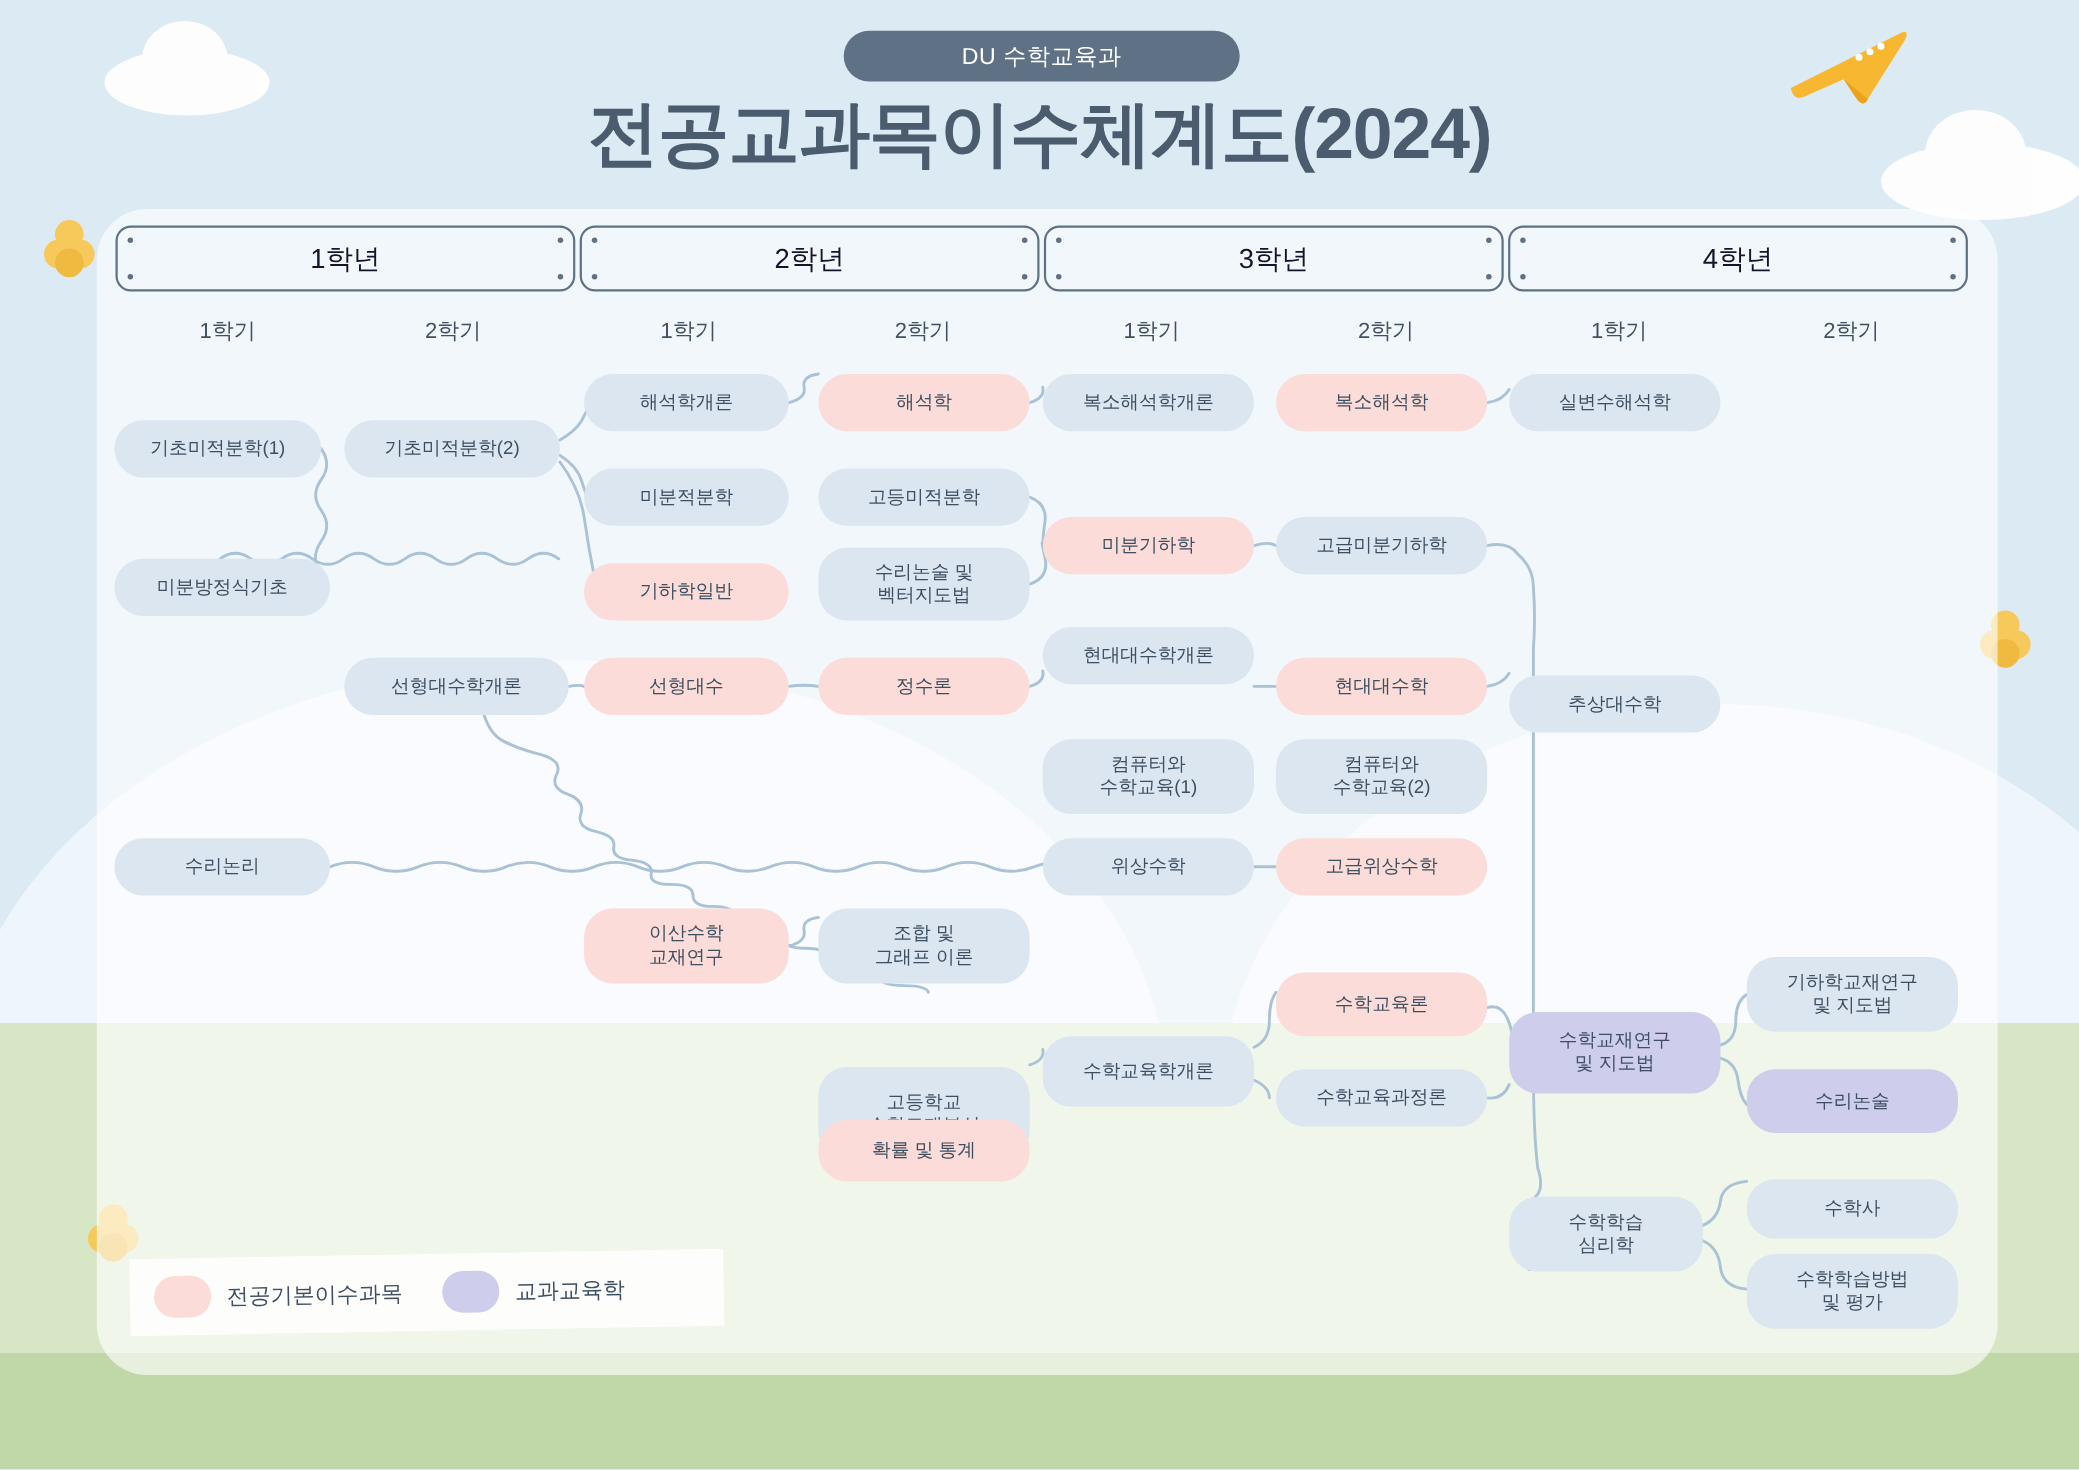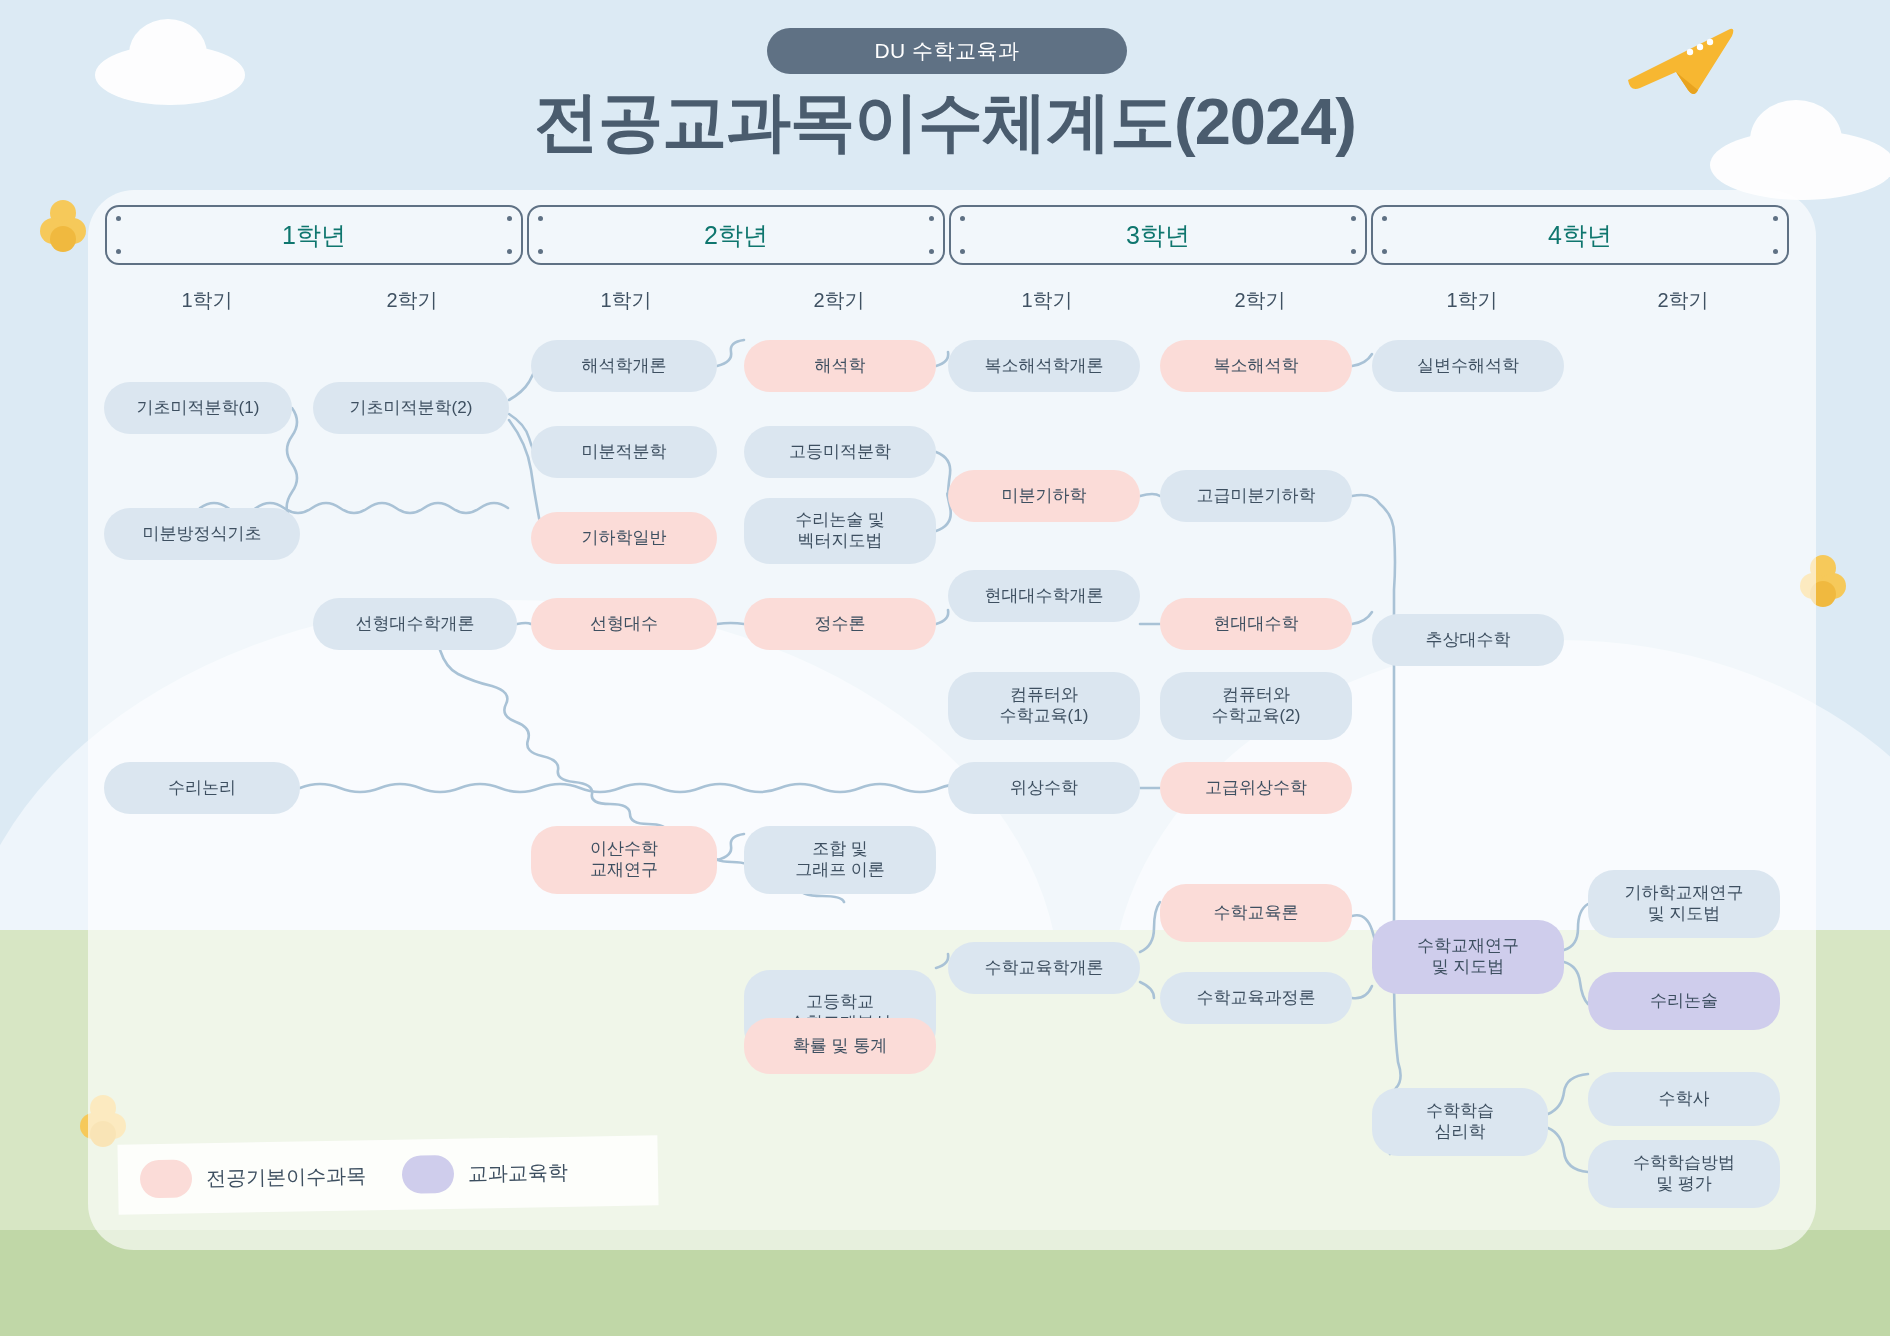--- a/index.html
+++ b/index.html
@@ -55,21 +55,21 @@
     position:absolute; left:0; top:78px; width:1890px; text-align:center;
     font-size:65px; font-weight:bold; color:#4a5c6e; letter-spacing:-1px;
     font-family:"Liberation Sans", sans-serif;
   }
 
   
   .year-box {
     position:absolute; top:205px; height:60px;
     border:2px solid #5f7184; border-radius:14px; background:transparent;
     display:flex; align-items:center; justify-content:center;
-    font-size:25px; color:#0f766e;
+    font-size:25px; color:#0f172a;
   }
   .year-box .dot { position:absolute; width:5px; height:5px; border-radius:50%; background:#5f7184; }
   .year-box .dot.tl { left:9px; top:9px; } .year-box .dot.tr { right:9px; top:9px; }
   .year-box .dot.bl { left:9px; bottom:9px; } .year-box .dot.br { right:9px; bottom:9px; }
   .yb1 { left:105px; width:418px; }
   .yb2 { left:527px; width:418px; }
   .yb3 { left:949px; width:418px; }
   .yb4 { left:1371px; width:418px; }
 
   .sem { position:absolute; top:287px; font-size:20px; color:#3f5162; text-align:center; width:120px; }
@@ -304,21 +304,21 @@
         <span style="white-space: pre-line;">수학교육론</span>
       </div>
       <div class="node blue" style="left: 1588px; top: 870px; width: 192px; height: 68px;">
         <span style="white-space: pre-line;">기하학교재연구
 및 지도법</span>
       </div>
       <div class="node blue" style="left: 744px; top: 934px; width: 192px; height: 85px; margin-top: 36px;">
         <span style="white-space: pre-line;">고등학교
 수학교재분석</span>
       </div>
-      <div class="node blue" style="left: 948px; top: 942px; width: 192px; height: 52px;">
+      <div class="node blue" style="left: 948px; top: 942px; width: 192px; height: 64px;">
         <span style="white-space: pre-line;">수학교육학개론</span>
       </div>
       <div class="node purple" style="left: 1372px; top: 920px; width: 192px; height: 74px;">
         <span style="white-space: pre-line;">수학교재연구
 및 지도법</span>
       </div>
       <div class="node blue" style="left: 1160px; top: 972px; width: 192px; height: 52px;">
         <span style="white-space: pre-line;">수학교육과정론</span>
       </div>
       <div class="node purple" style="left: 1588px; top: 972px; width: 192px; height: 58px;">

